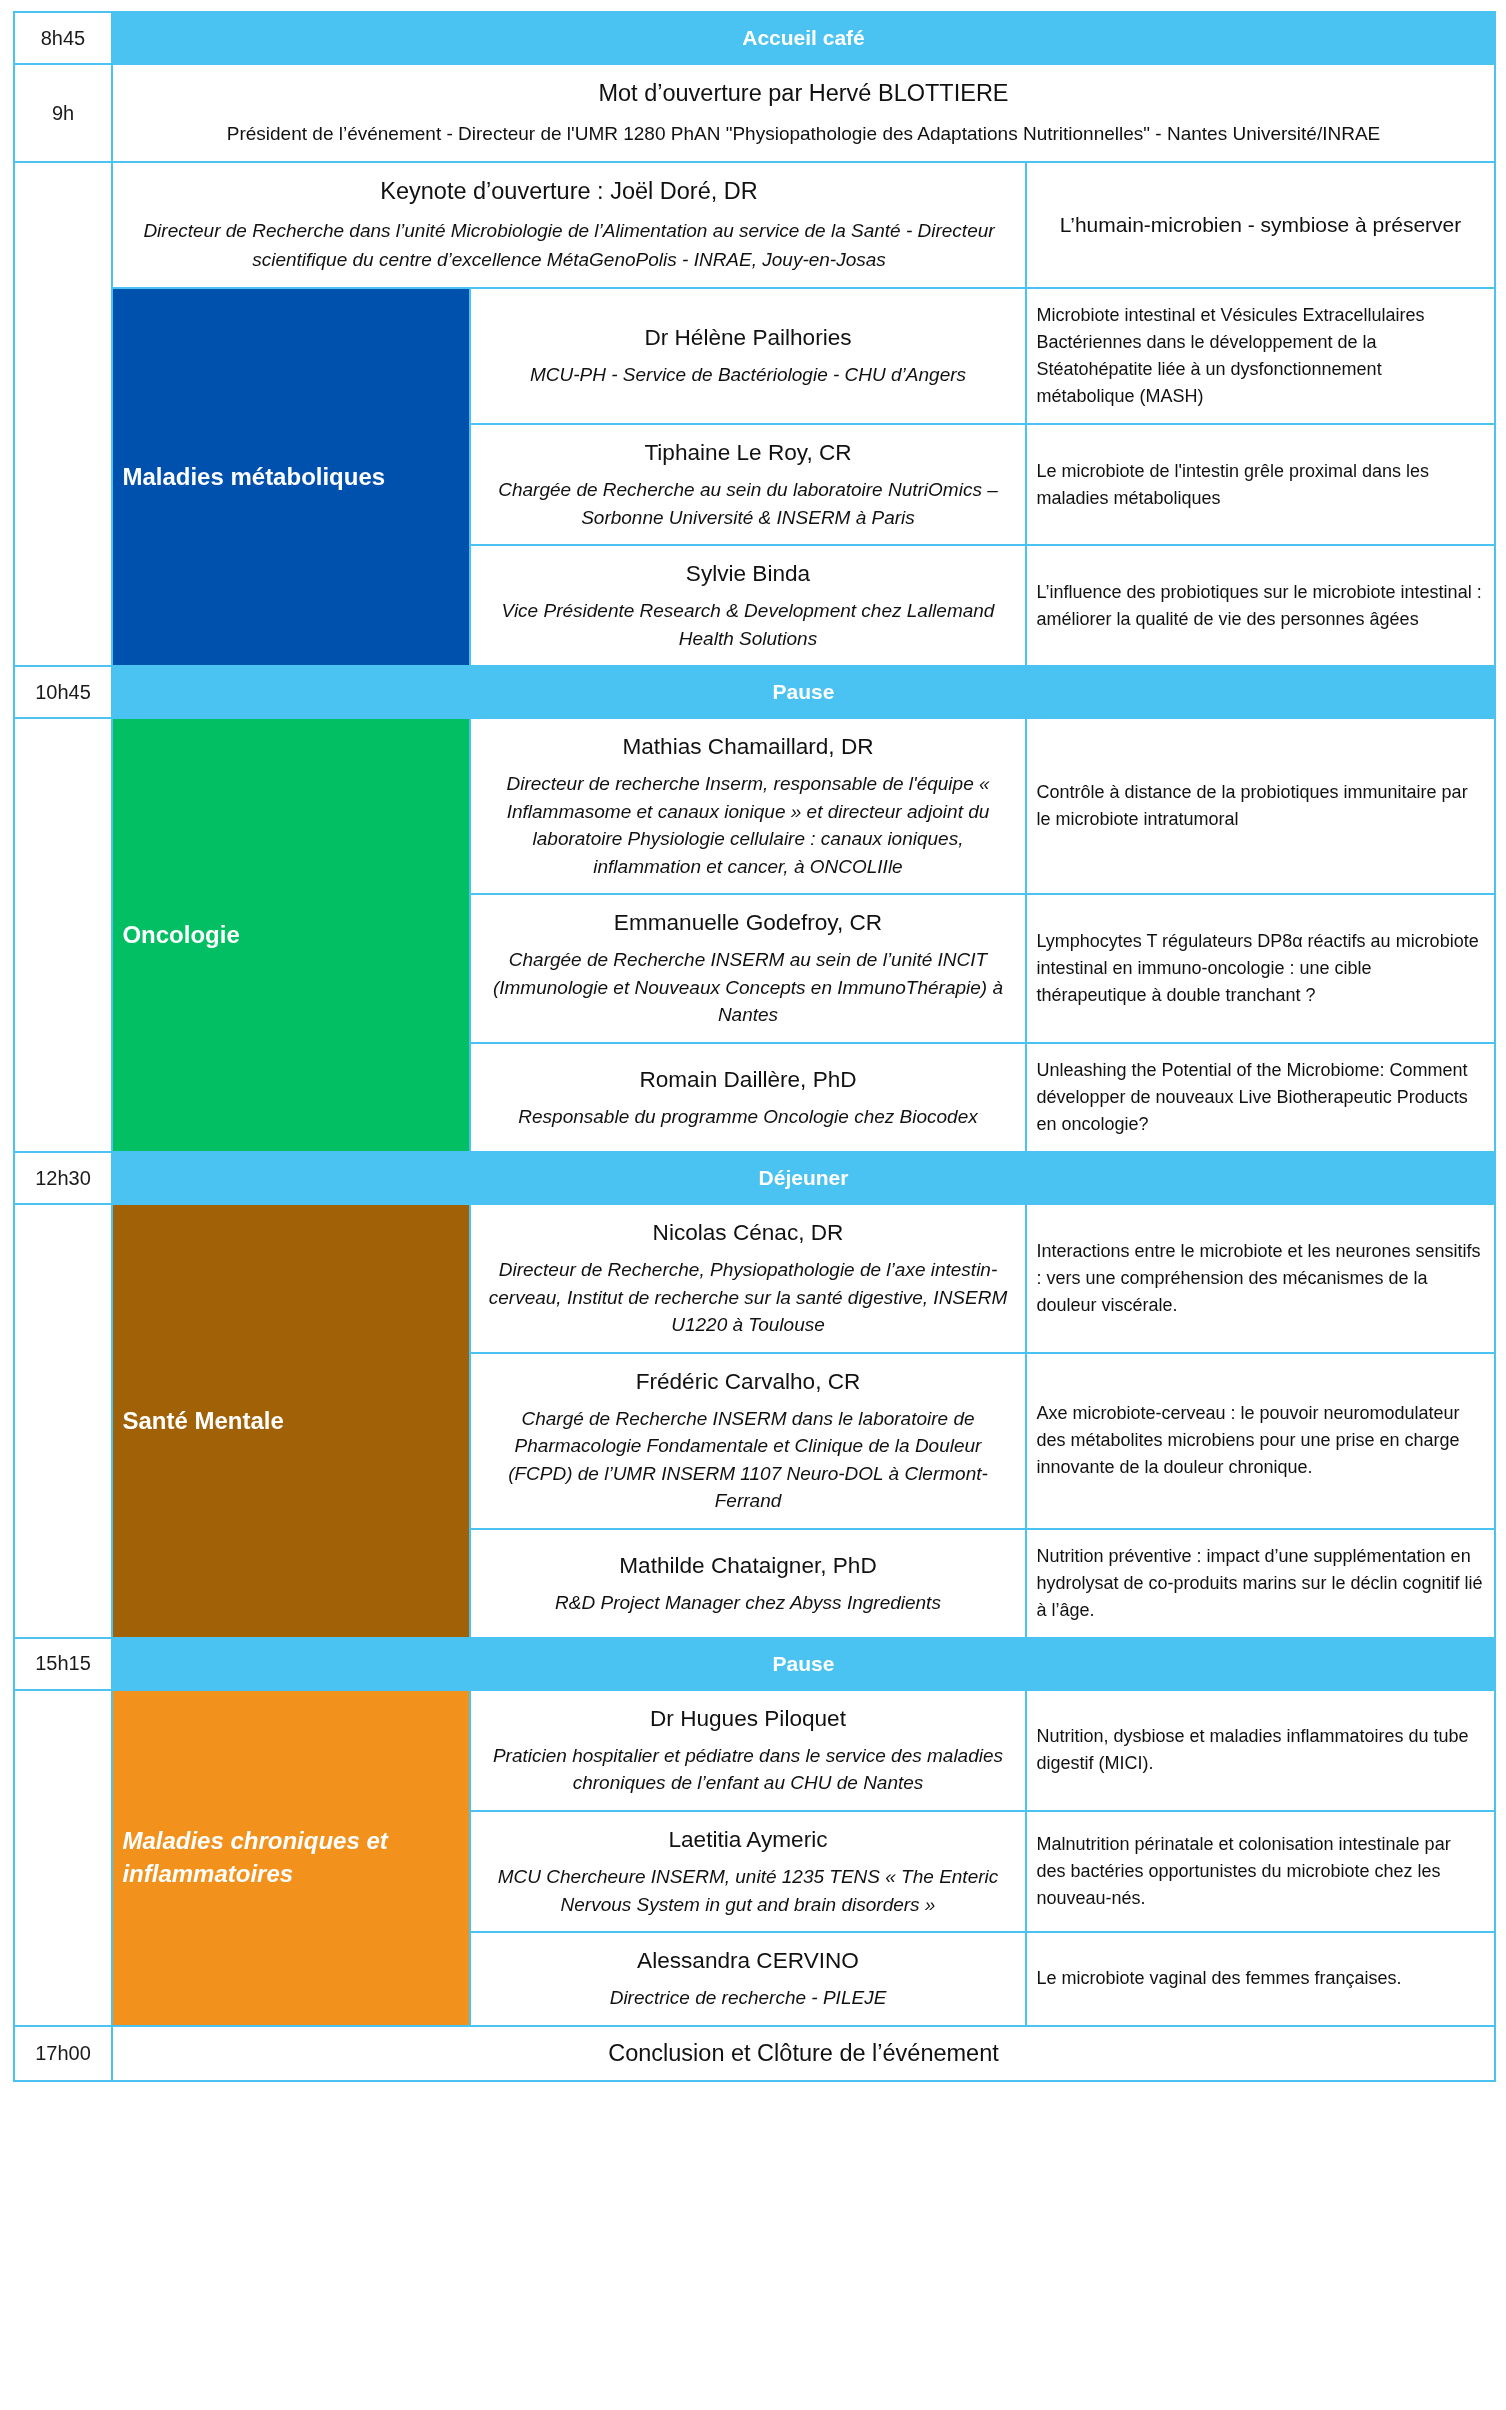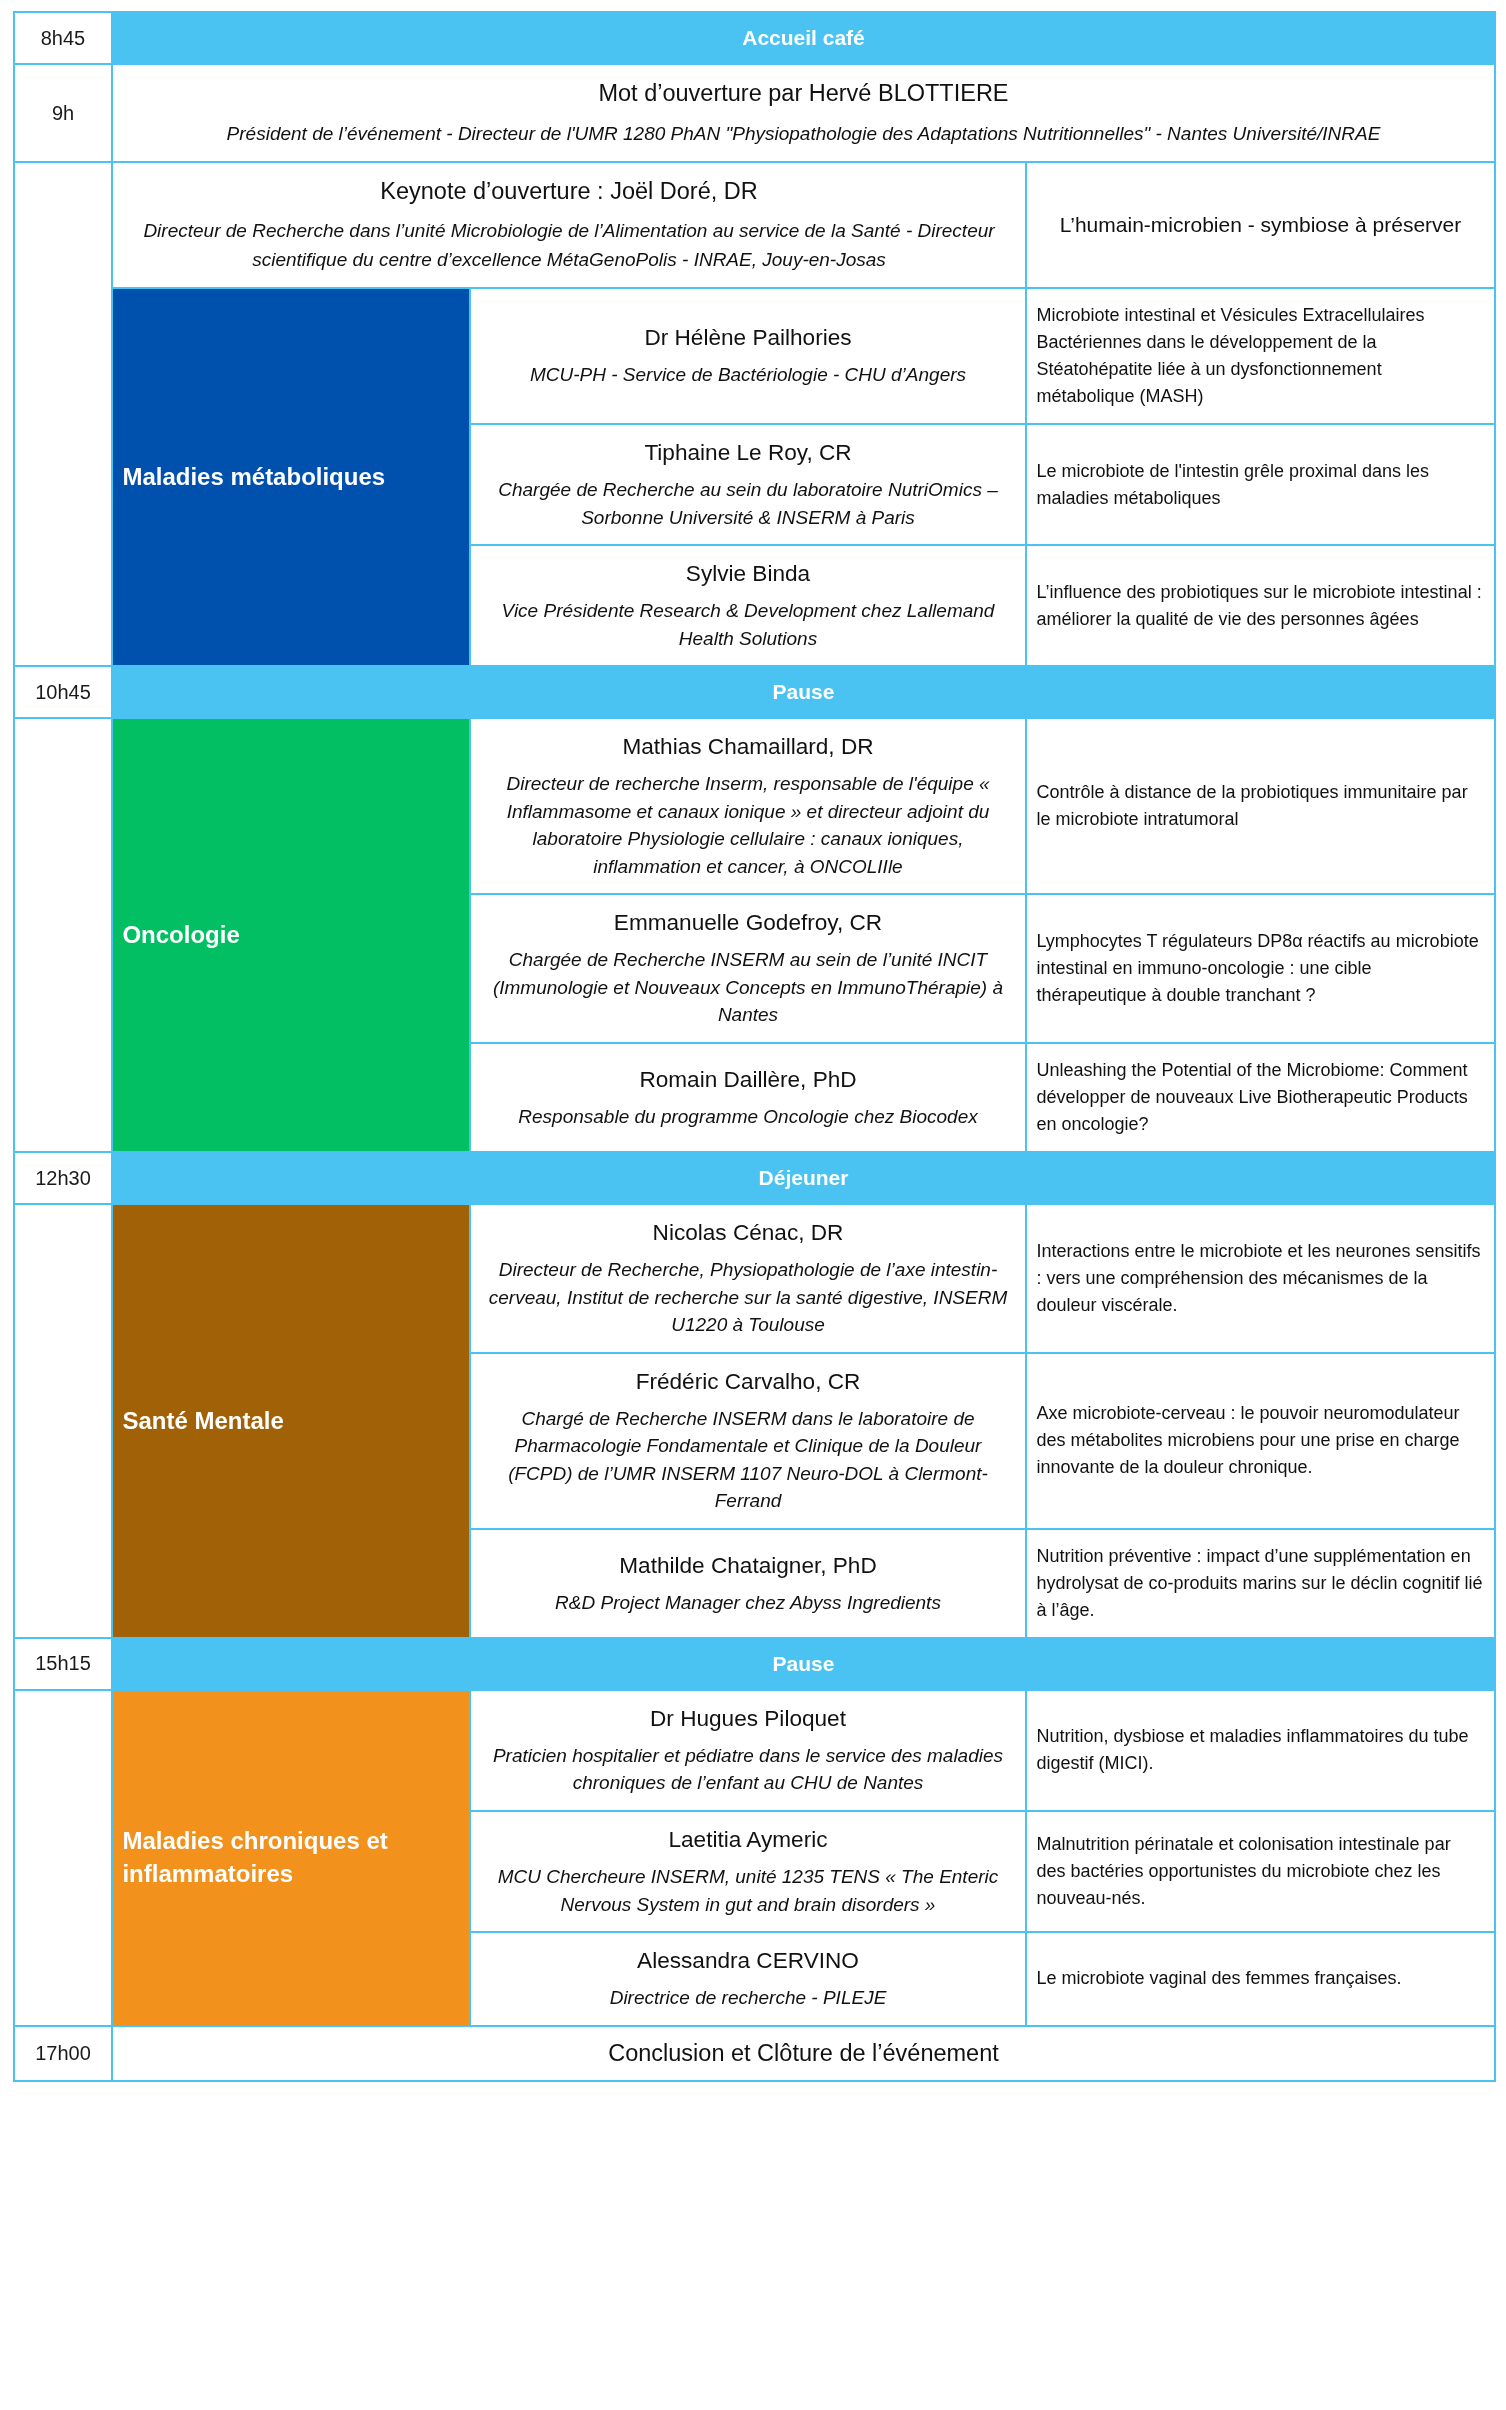--- a/index.html
+++ b/index.html
@@ -66,21 +66,20 @@
     text-align: center;
     padding: 19px 22.6px;
   }
   .plenary .ttl {
     font-size: 23.5px;
     line-height: 1.35;
     color: #111111;
   }
   .plenary .sub {
     font-size: 19px;
-    font-style: italic;
     line-height: 1.4;
     margin-top: 11.3px;
     color: #111111;
   }
 
   
   .theme-cell {
     text-align: left;
     vertical-align: middle;
     color: #ffffff;
@@ -263,21 +262,21 @@
         <td class="talk-cell">Nutrition préventive : impact d’une supplémentation en hydrolysat de co-produits marins sur le déclin cognitif lié à l’âge.</td>
       </tr>
 
       <tr>
         <td class="time-cell">15h15</td>
         <td class="banner lightblue" colspan="3">Pause</td>
       </tr>
 
       <tr>
         <td class="time-cell time-blank"></td>
-        <td class="theme-cell" rowspan="3" style="background: rgb(242, 146, 28);">Maladies chroniques et inflammatoires</td>
+        <td class="theme-cell" rowspan="3" style="background: rgb(242, 146, 28); font-style: italic;">Maladies chroniques et inflammatoires</td>
         <td class="speaker-cell">
           <div class="name">Dr Hugues Piloquet</div>
           <div class="affil">Praticien hospitalier et pédiatre dans le service des maladies chroniques de l’enfant au CHU de Nantes</div>
         </td>
         <td class="talk-cell">Nutrition, dysbiose et maladies inflammatoires du tube digestif (MICI).</td>
       </tr>
       <tr>
         <td class="time-cell time-blank"></td>
         <td class="speaker-cell">
           <div class="name">Laetitia Aymeric</div>

